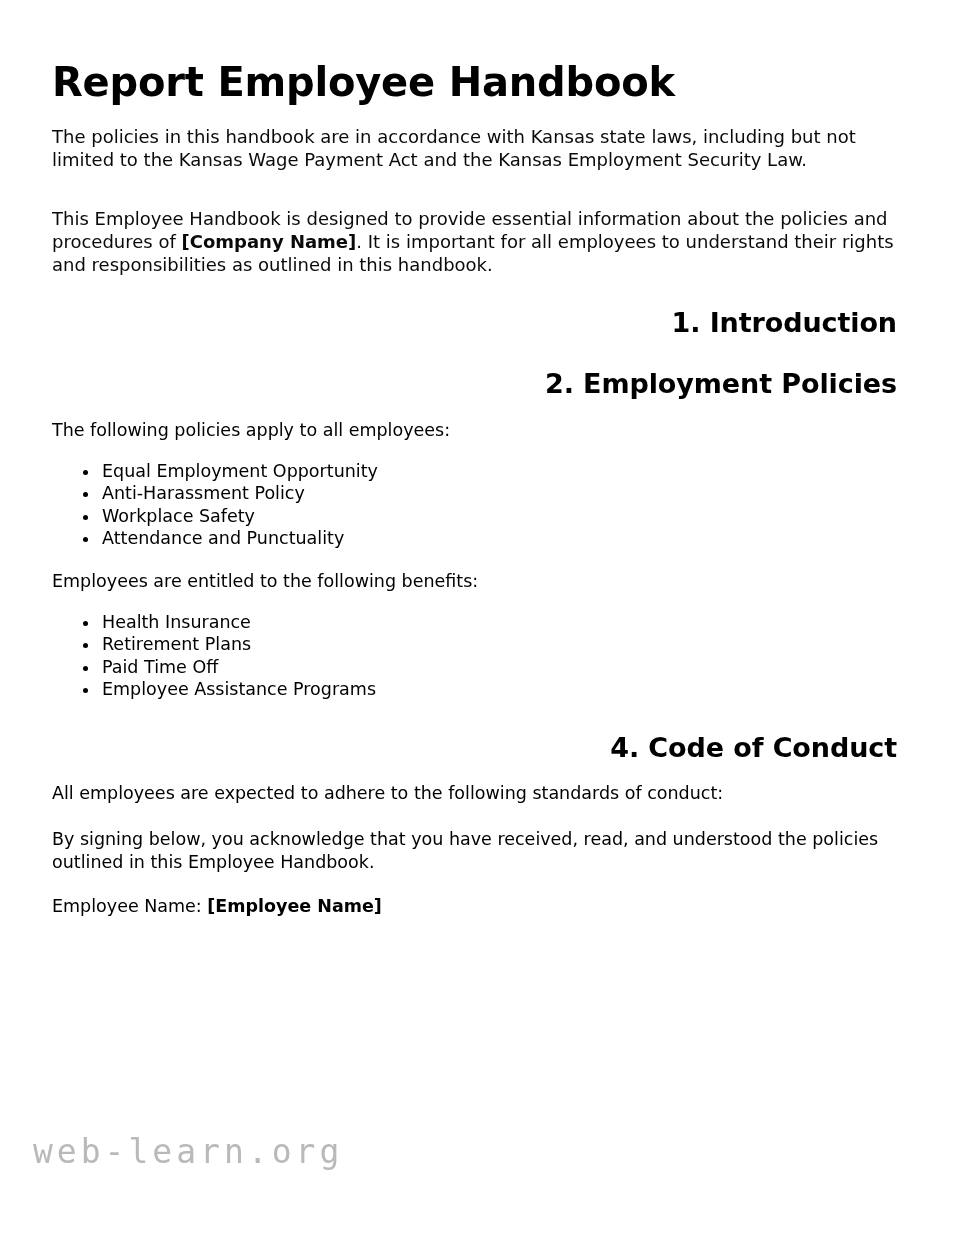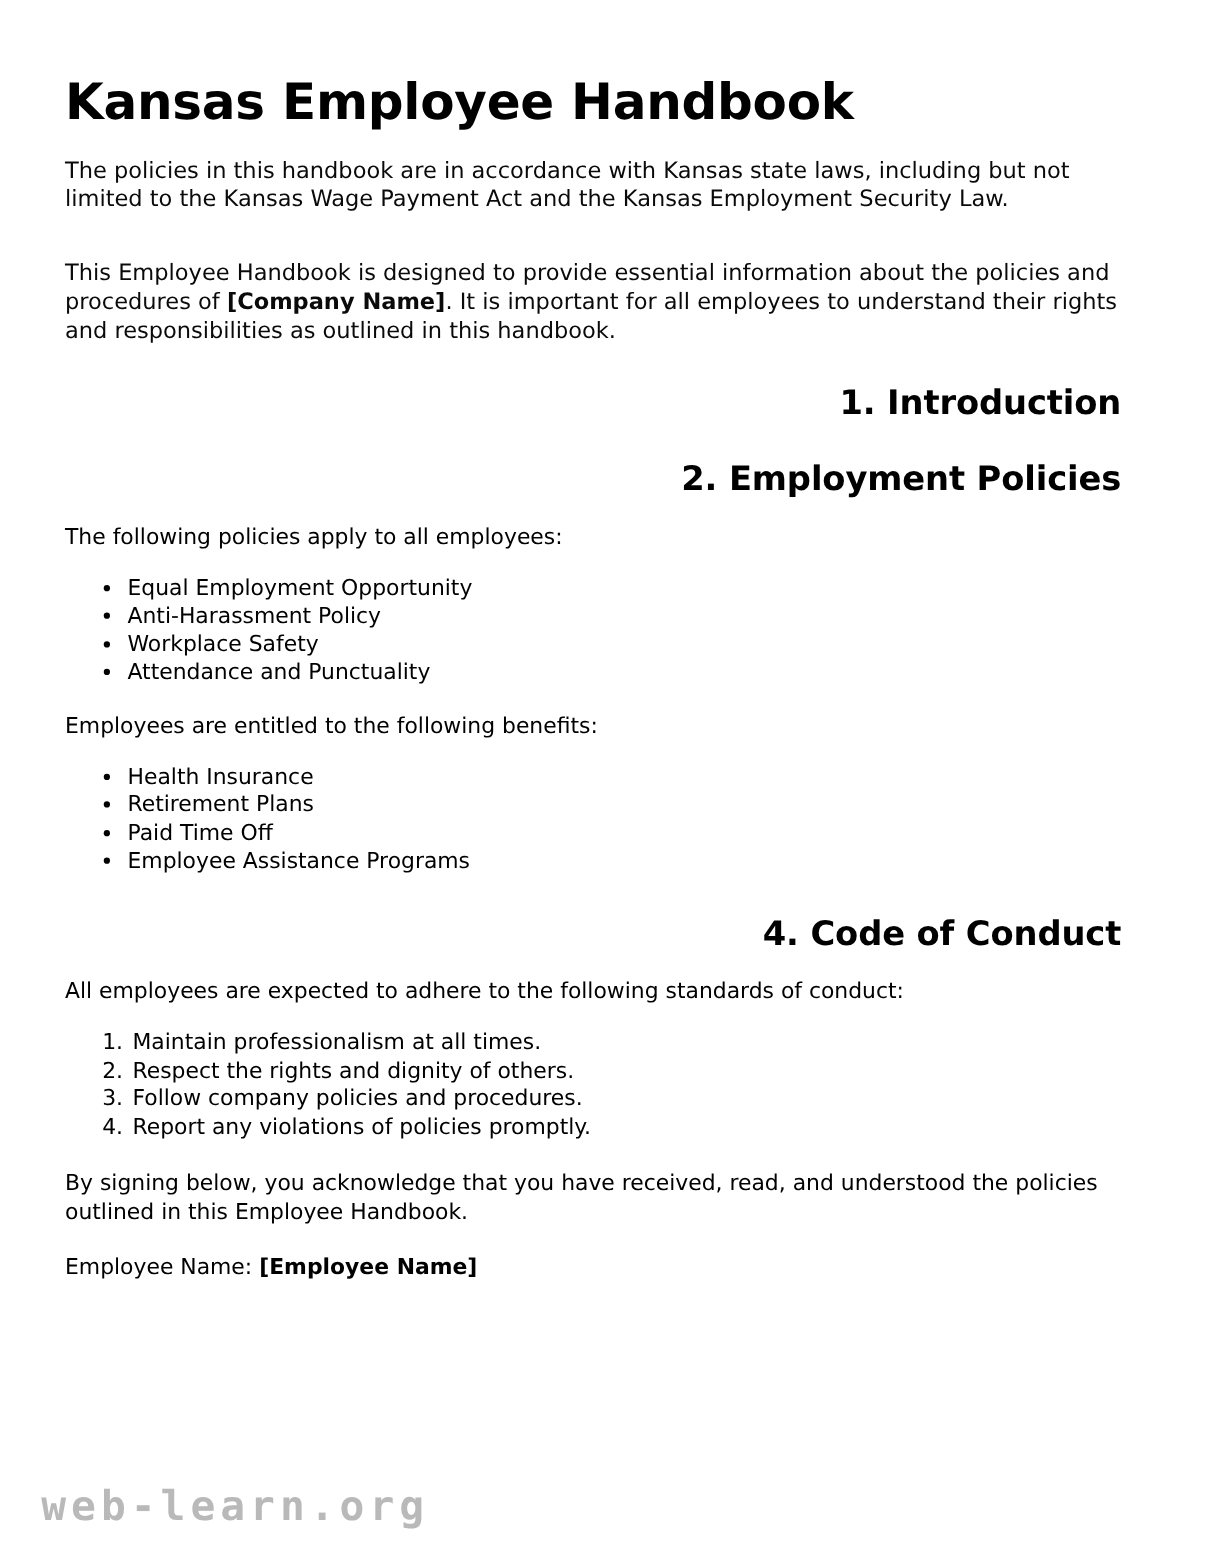--- a/index.html
+++ b/index.html
@@ -76,38 +76,37 @@
   .sign-line {
     font-size: 17.5px;
     line-height: 23px;
     margin: 0;
     padding-top: 21px;
   }
   b, strong { font-weight: bold; }
   .watermark {
     position: absolute;
     left: 33px;
-    top: 1185px;
+    top: 1132px;
     font-family: "DejaVu Sans Mono", "Liberation Mono", monospace;
     font-size: 33px;
     letter-spacing: 4px;
     color: #b9b9b9;
     white-space: nowrap;
     pointer-events: none;
     user-select: none;
-    font-weight: bold;
   }
 </style>
 </head>
 <body>
 
 <div class="page">
   <div class="content">
 
-    <h1 class="doc-title">Kansas Employee Handbook</h1>
+    <h1 class="doc-title">Report Employee Handbook</h1>
 
     <p class="para para-intro-2">The policies in this handbook are in accordance with Kansas state laws, including but not limited to the Kansas Wage Payment Act and the Kansas Employment Security Law.</p>
 
     <p class="para para-intro-1"><span>This Employee Handbook is designed to provide essential information about the policies and procedures of </span><b>[Company Name]</b><span>. It is important for all employees to understand their rights and responsibilities as outlined in this handbook.</span></p>
 
     <h2 class="section-heading sec-gap">1. Introduction</h2>
 
 
     <h2 class="section-heading sec-gap">2. Employment Policies</h2>
 
@@ -127,26 +126,20 @@
       <li>Health Insurance</li>
       <li>Retirement Plans</li>
       <li>Paid Time Off</li>
       <li>Employee Assistance Programs</li>
     </ul>
 
     <h2 class="section-heading sec-gap">4. Code of Conduct</h2>
 
     <p class="lead lead-tight">All employees are expected to adhere to the following standards of conduct:</p>
 
-    <ol class="doc-list">
-      <li>Maintain professionalism at all times.</li>
-      <li>Respect the rights and dignity of others.</li>
-      <li>Follow company policies and procedures.</li>
-      <li>Report any violations of policies promptly.</li>
-    </ol>
 
 
     <p class="body-block">By signing below, you acknowledge that you have received, read, and understood the policies outlined in this Employee Handbook.</p>
 
     <p class="sign-line"><span>Employee Name: </span><b>[Employee Name]</b></p>
 
   </div>
 
   <div class="watermark">web-learn.org</div>
 </div>

